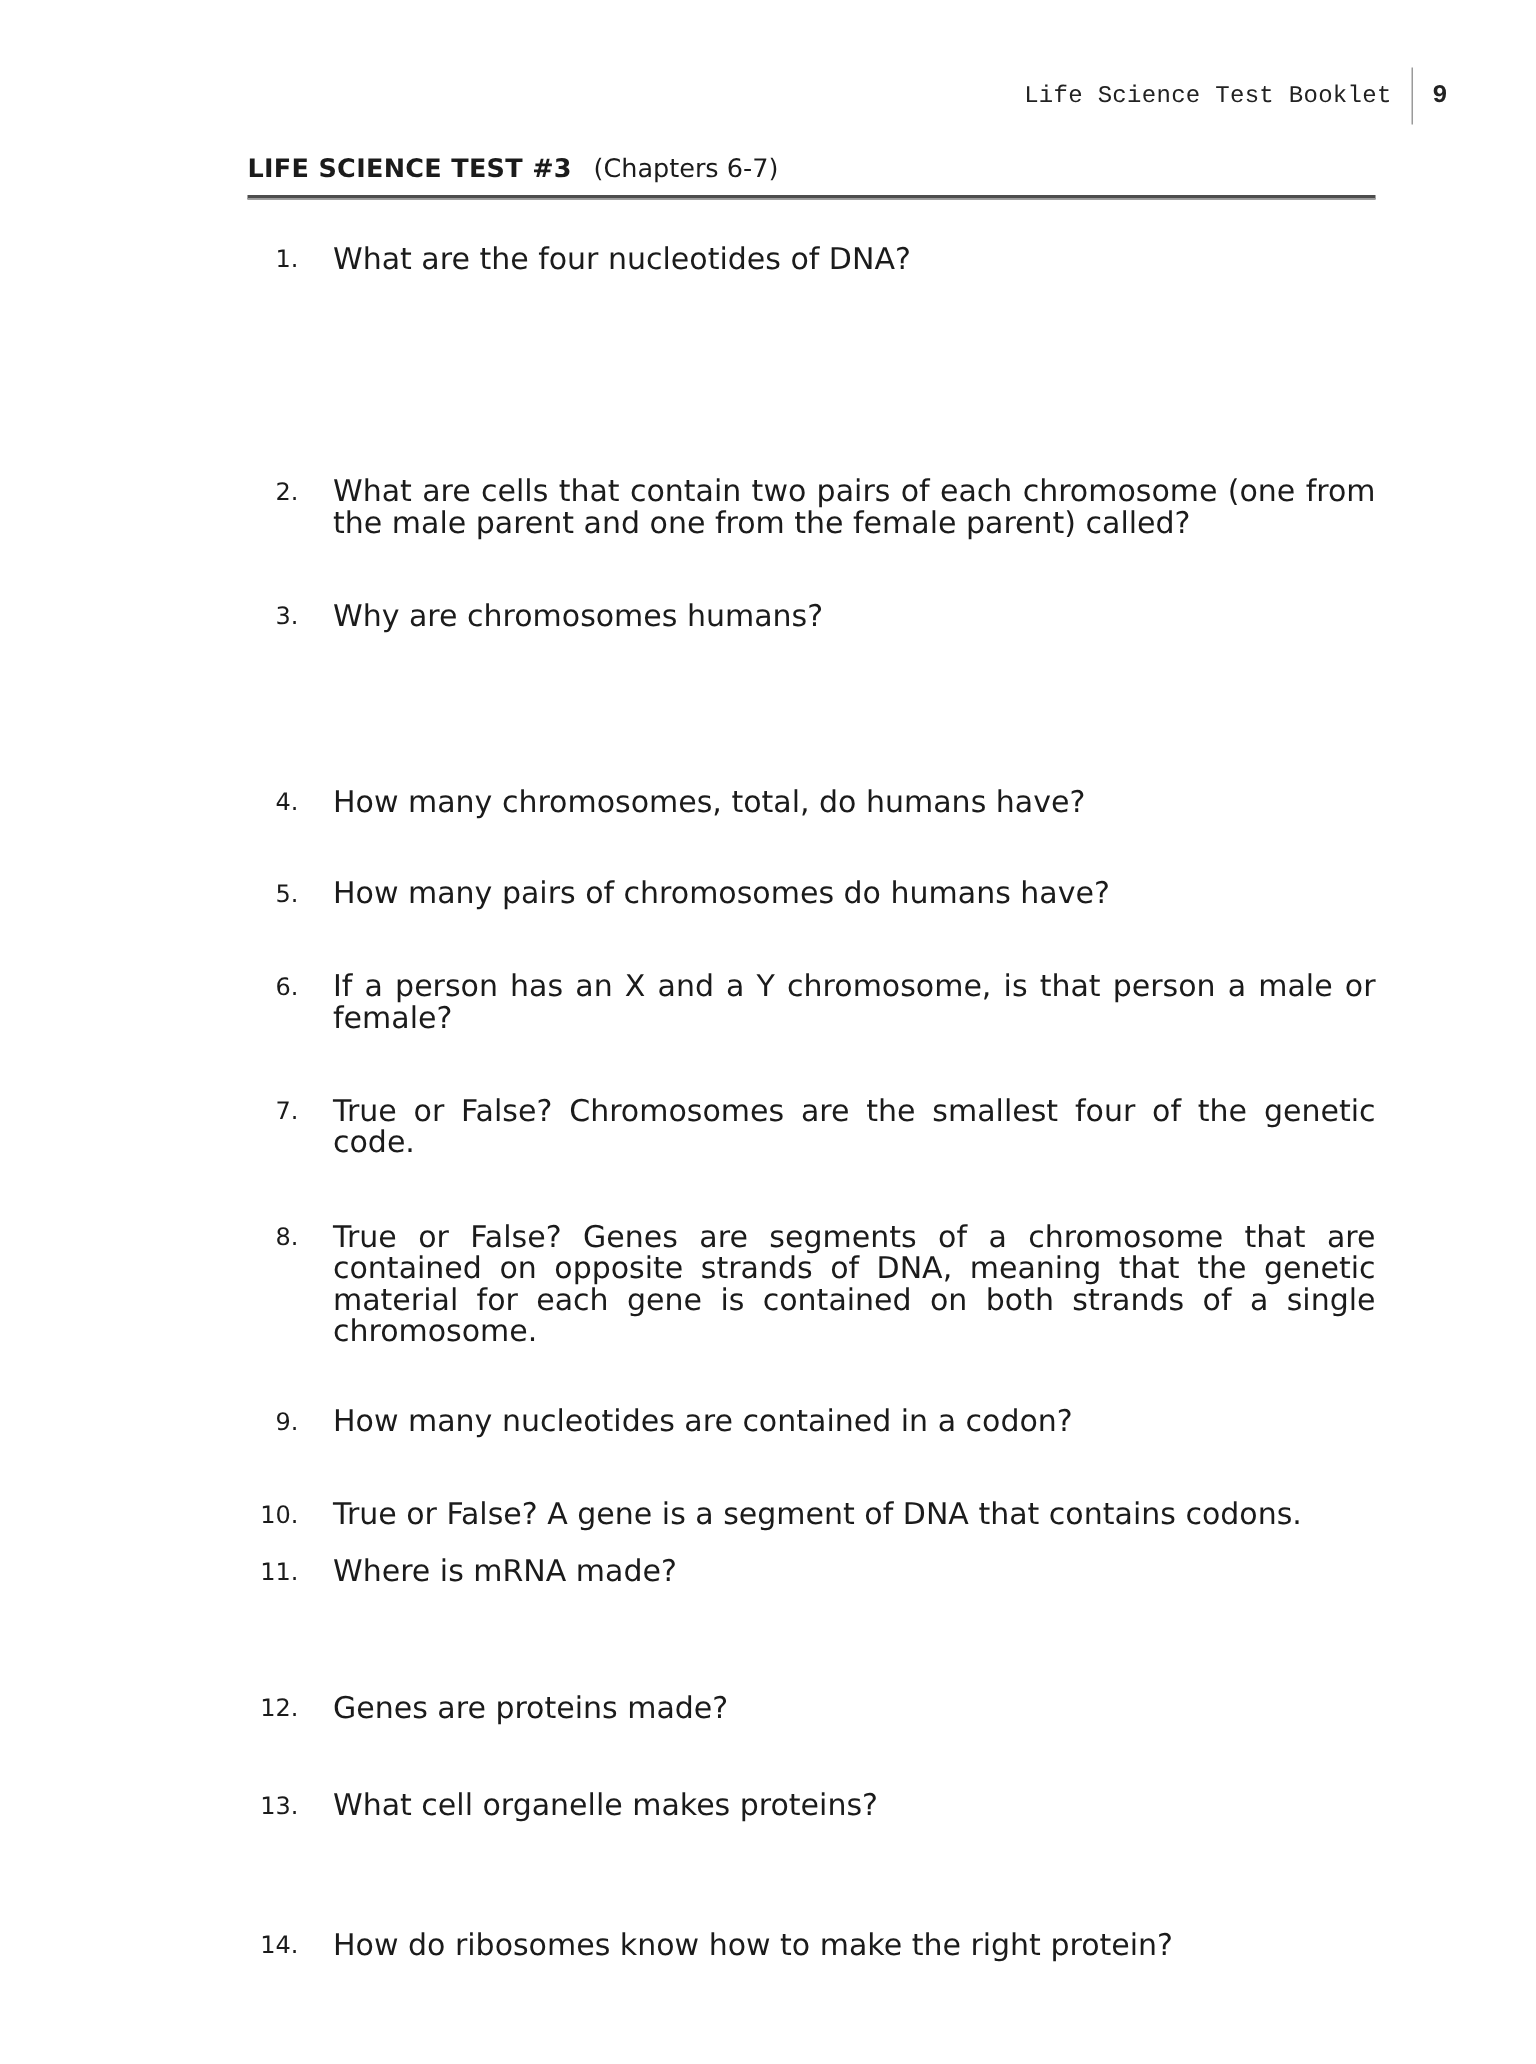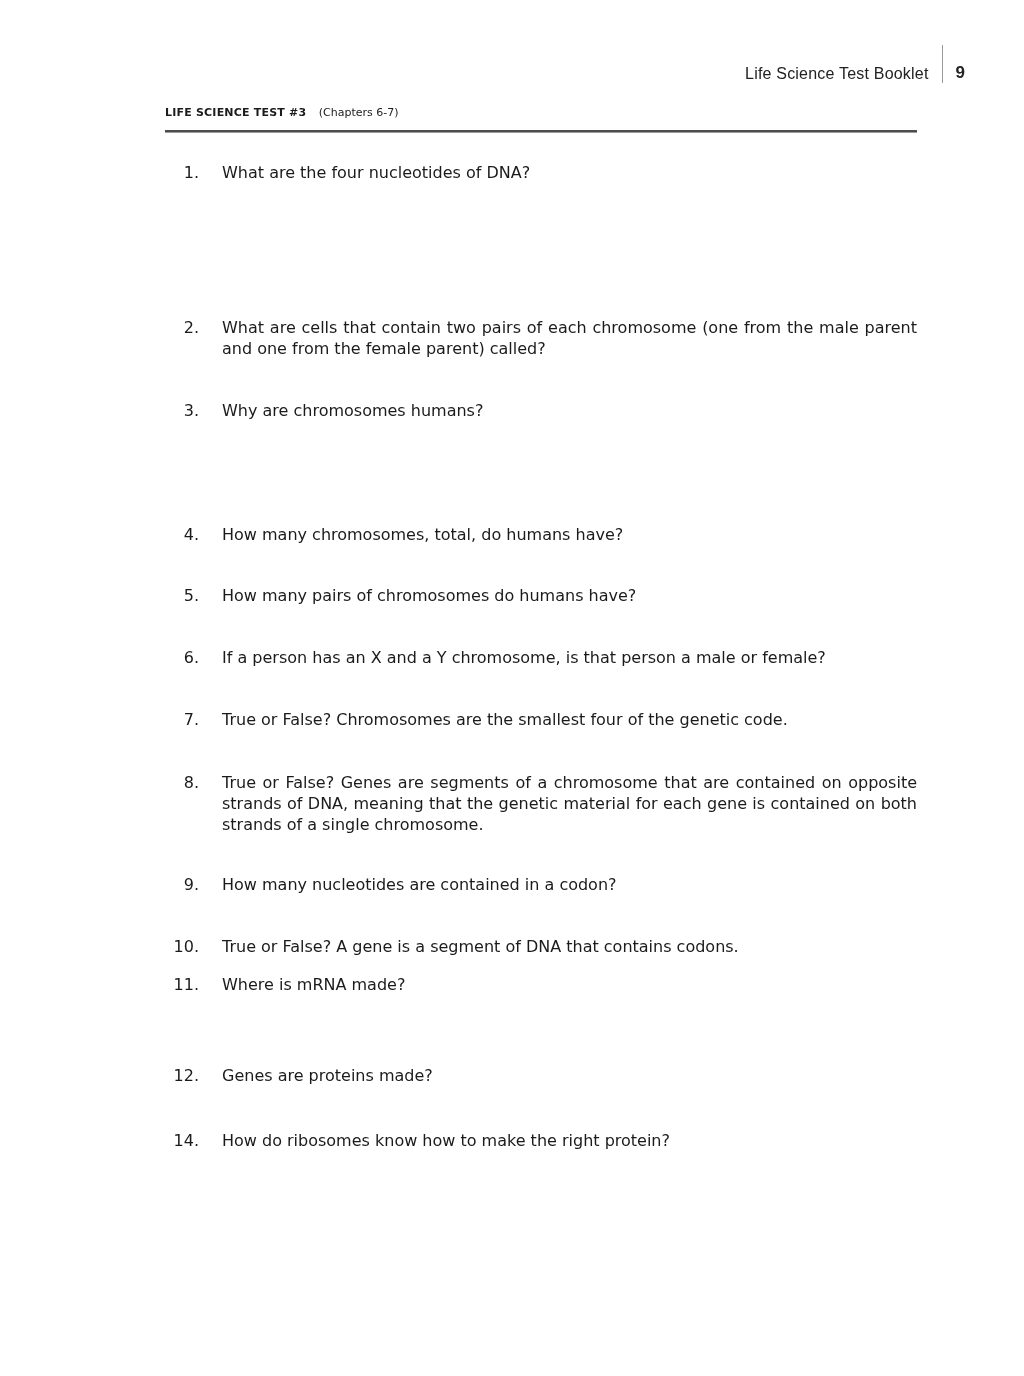--- a/index.html
+++ b/index.html
@@ -16,22 +16,22 @@
     font-family: "DejaVu Sans", sans-serif;
     color: #1b1b1b;
   }
 
   
   .running-header {
     position: absolute;
     top: 45px;
     right: 59px;
     display: flex;
-    align-items: flex-end;
-    font-family: Liberation Sans, sans-serif;
+    align-items: center;
+    font-family: Liberation Mono, monospace;
     color: #222222;
   }
   .running-header .booklet-title {
     font-size: 16px;
     font-weight: 400;
     letter-spacing: 0.2px;
   }
   .running-header .vdivider {
     width: 1px;
     height: 38px;
@@ -44,21 +44,21 @@
   }
 
   
   .content {
     position: absolute;
     top: 101px;
     left: 165px;
     width: 752px;
   }
   .test-title {
-    font-size: 11px;
+    font-size: 17px;
     line-height: 24px;
     white-space: nowrap;
   }
   .test-title .title-main {
     font-weight: 700;
     letter-spacing: 0.2px;
   }
   .test-title .title-chapters {
     font-weight: 400;
     margin-left: 9px;
@@ -82,21 +82,21 @@
     flex: 0 0 34px;
     width: 34px;
     text-align: right;
     font-size: 16px;
     line-height: 21px;
     white-space: nowrap;
   }
   .qtext {
     margin-left: 23px;
     width: 705px;
-    font-size: 16px;
+    font-size: 20px;
     line-height: 21px;
     text-align: justify;
   }
 </style>
 </head>
 <body>
 
 <div class="page">
 
   <div class="running-header">
@@ -168,20 +168,24 @@
       <div class="question" style="margin-bottom:70px">
         <span class="qnum">11.</span>
         <span class="qtext">Where is mRNA made?</span>
       </div>
 
       <div class="question" style="margin-bottom:44px">
         <span class="qnum">12.</span>
         <span class="qtext">Genes are proteins made?</span>
       </div>
 
+      <div class="question" style="margin-bottom:72px">
+        <span class="qnum">13.</span>
+        <span class="qtext">What cell organelle makes proteins?</span>
+      </div>
 
       <div class="question" style="margin-bottom:12px">
         <span class="qnum">14.</span>
         <span class="qtext">How do ribosomes know how to make the right protein?</span>
       </div>
 
     </div>
   </div>
 </div>
 

